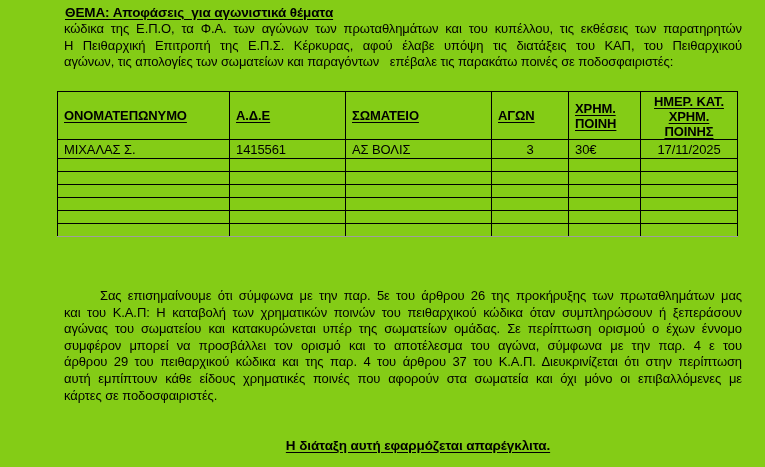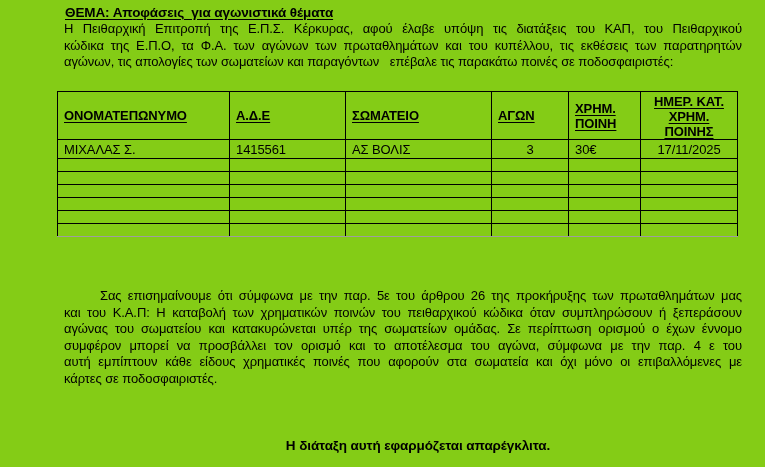--- a/index.html
+++ b/index.html
@@ -78,34 +78,35 @@
   .closing {
     position: absolute;
     left: 64px;
     top: 438px;
     width: 678px;
     text-align: center;
     font-size: 13.5px;
     font-weight: bold;
   }
   .closing span {
+    text-decoration: underline;
     text-underline-offset: 2px;
     margin-left: 30px;
   }
 </style>
 </head>
 <body>
 
 <div class="page">
 
   <div class="title">ΘΕΜΑ: Αποφάσεις  για αγωνιστικά θέματα</div>
 
   <div class="para para-intro">
+    <div class="jline">κώδικα της Ε.Π.Ο, τα Φ.Α. των αγώνων των πρωταθλημάτων και του κυπέλλου, τις εκθέσεις των παρατηρητών</div>
     <div class="jline">Η Πειθαρχική Επιτροπή  της Ε.Π.Σ. Κέρκυρας, αφού έλαβε υπόψη τις διατάξεις του ΚΑΠ, του Πειθαρχικού</div>
-    <div class="jline">κώδικα της Ε.Π.Ο, τα Φ.Α. των αγώνων των πρωταθλημάτων και του κυπέλλου, τις εκθέσεις των παρατηρητών</div>
     <div class="lastline">αγώνων, τις απολογίες των σωματείων και παραγόντων   επέβαλε τις παρακάτω ποινές σε ποδοσφαιριστές:</div>
   </div>
 
   <table class="penalties">
     <colgroup>
       <col style="width:172px">
       <col style="width:116px">
       <col style="width:146px">
       <col style="width:77px">
       <col style="width:72px">
@@ -179,20 +180,21 @@
           <td></td>
         </tr>
     </tbody>
   </table>
 
   <div class="para para-notice">
     <div class="jline firstline-indent">Σας επισημαίνουμε ότι σύμφωνα με την παρ. 5ε του άρθρου 26 της προκήρυξης των πρωταθλημάτων μας</div>
     <div class="jline">και του Κ.Α.Π: Η καταβολή των χρηματικών ποινών του πειθαρχικού κώδικα όταν συμπληρώσουν ή ξεπεράσουν</div>
     <div class="jline">αγώνας του σωματείου και κατακυρώνεται υπέρ της σωματείων ομάδας. Σε περίπτωση ορισμού ο έχων έννομο</div>
     <div class="jline">συμφέρον μπορεί να προσβάλλει τον ορισμό και το αποτέλεσμα του αγώνα, σύμφωνα με την παρ. 4 ε του</div>
+    <div class="jline">άρθρου 29 του πειθαρχικού κώδικα και της παρ. 4 του άρθρου 37 του Κ.Α.Π. Διευκρινίζεται ότι στην περίπτωση</div>
     <div class="jline">αυτή εμπίπτουν κάθε είδους χρηματικές ποινές που αφορούν στα σωματεία και όχι μόνο οι επιβαλλόμενες με</div>
     <div class="lastline">κάρτες σε ποδοσφαιριστές.</div>
   </div>
 
   <div class="closing">
     <span>Η διάταξη αυτή εφαρμόζεται απαρέγκλιτα.</span>
   </div>
 
 </div>
 

